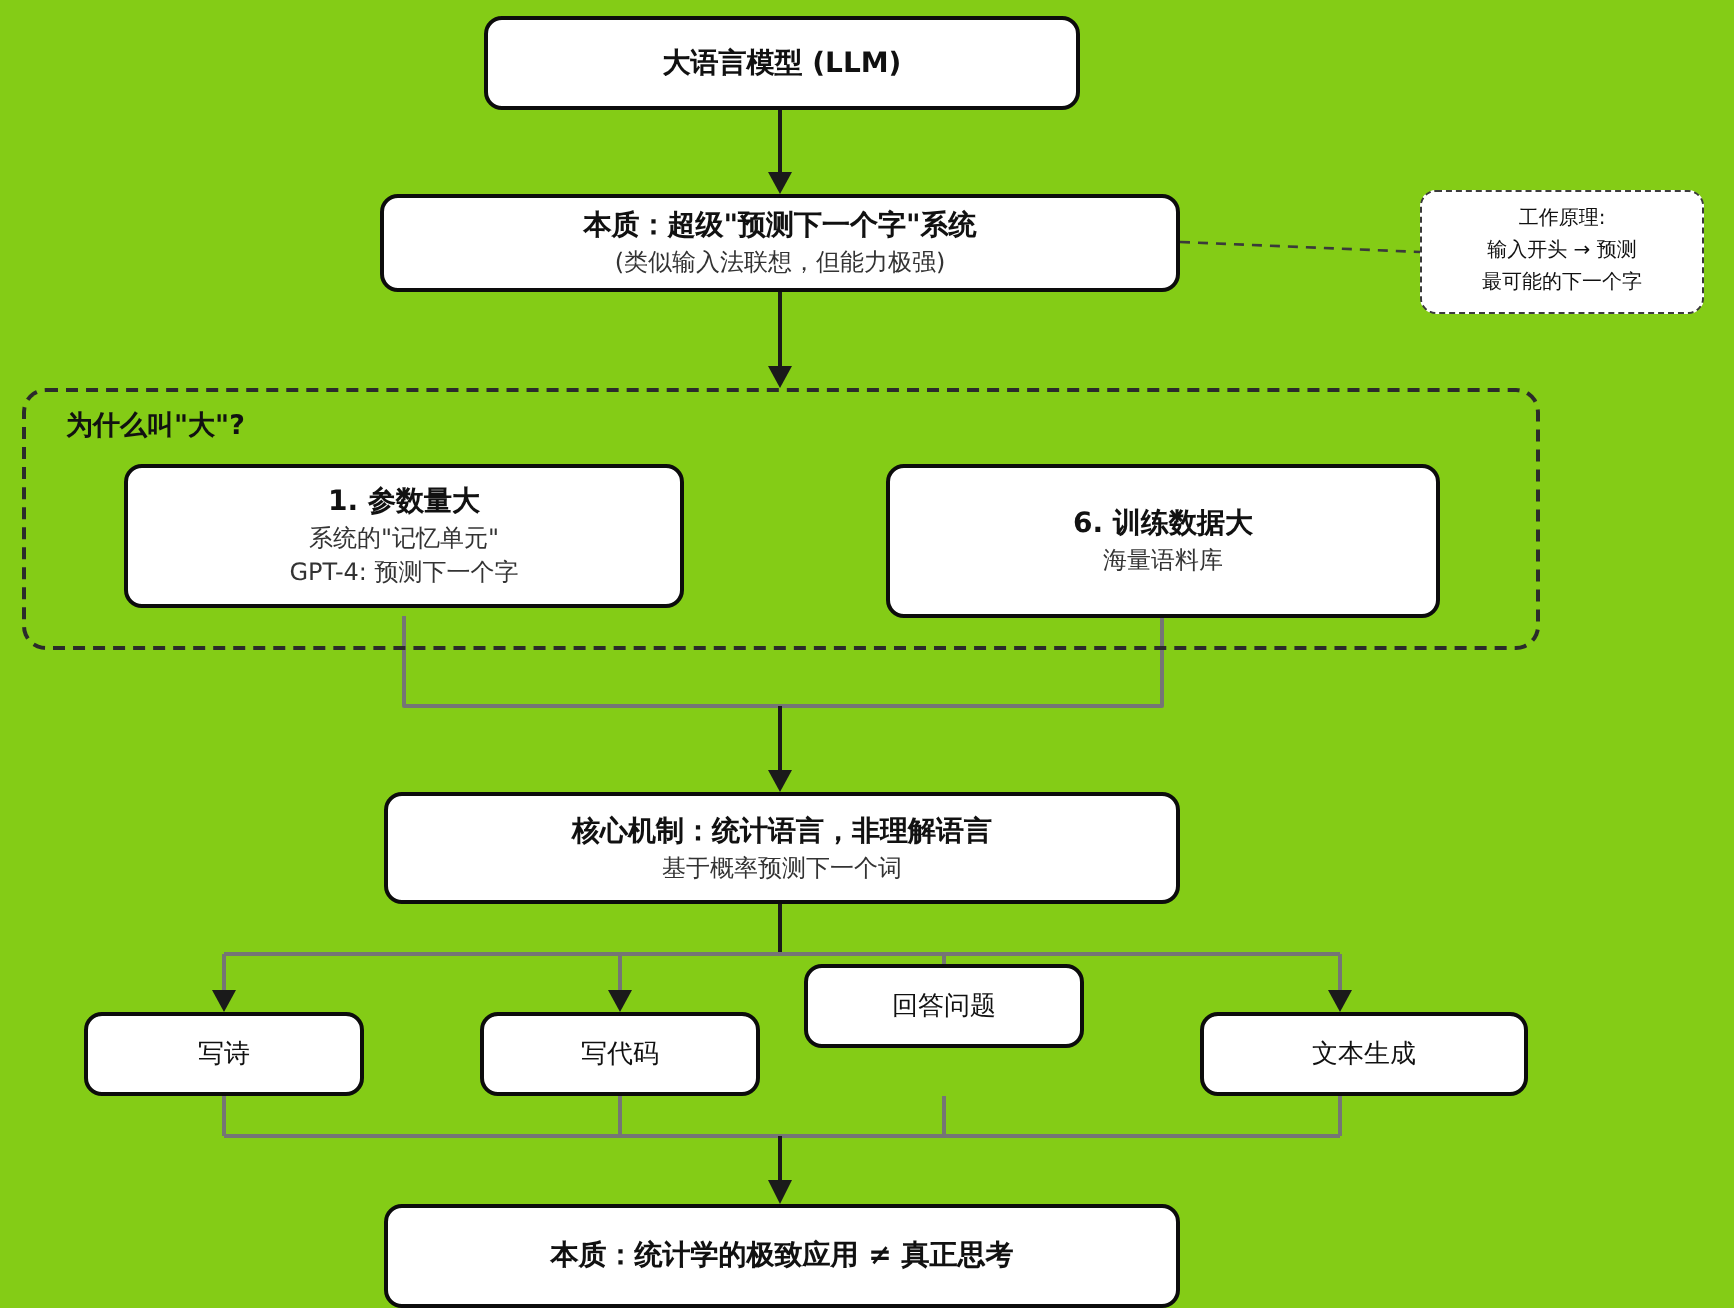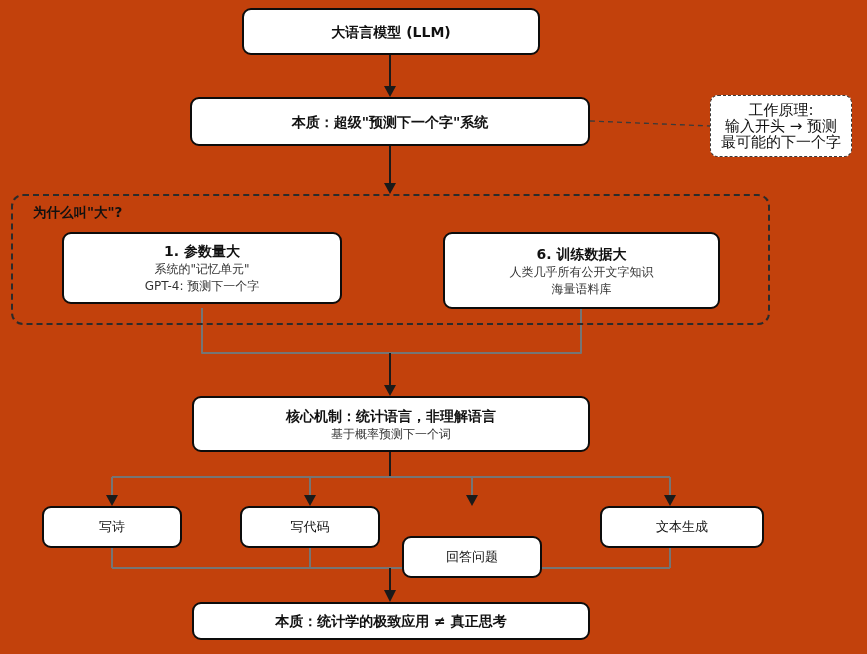--- a/index.html
+++ b/index.html
@@ -1,19 +1,19 @@
 <!DOCTYPE html>
 <html><head>
 <meta charset="utf-8">
 <style>
   html,body{margin:0;padding:0;background:#ffffff;}
   .canvas{
     position:relative;
     width:867px;height:654px;
-    background:#c2410c;
+    background:#84cc16;
     font-family:"DejaVu Sans","Liberation Sans",sans-serif;
     color:#111;
     overflow:hidden;
   }
   .connector-layer{position:absolute;left:0;top:0;z-index:1;}
   .node{
     position:absolute;z-index:2;
     background:#ffffff;
     border:2px solid #0c0c0c;
     border-radius:9px;
@@ -37,21 +37,21 @@
     font-size:13.5px;font-weight:bold;
   }
   .note{
     position:absolute;z-index:2;
     border:1.5px dashed #3a3a3a;
     border-radius:8px;
     background:#ffffff;
     display:flex;flex-direction:column;
     align-items:center;justify-content:center;
     text-align:center;
-    font-size:15px;line-height:16px;
+    font-size:10px;line-height:16px;
     box-sizing:border-box;
   }
 </style>
 </head>
 <body>
 
 <div class="canvas">
 
   <svg class="connector-layer" width="867" height="654" viewBox="0 0 867 654">
 
@@ -86,59 +86,59 @@
     <line x1="390" y1="568" x2="390" y2="592" stroke="#1a1a1a" stroke-width="2"></line>
     <path d="M384,590 L396,590 L390,602 Z" fill="#1a1a1a"></path>
   </svg>
 
   <div class="node" style="left:242px;top:8px;width:298px;height:47px;">
     <div class="title">大语言模型 (LLM)</div>
   </div>
 
   <div class="node" style="left:190px;top:97px;width:400px;height:49px;">
     <div class="title">本质：超级"预测下一个字"系统</div>
+    <div class="sub">(类似输入法联想，但能力极强)</div>
   </div>
 
   <div class="note" style="left:710px;top:95px;width:142px;height:62px;">
     <div>工作原理:</div>
     <div>输入开头 → 预测</div>
     <div>最可能的下一个字</div>
   </div>
 
   <div class="group" style="left:11px;top:194px;width:759px;height:131px;">
     <div class="group-label">为什么叫"大"?</div>
   </div>
 
   <div class="node" style="left:62px;top:232px;width:280px;height:72px;">
     <div class="title">1. 参数量大</div>
     <div class="sub">系统的"记忆单元"</div>
     <div class="sub">GPT-4: 预测下一个字</div>
   </div>
 
   <div class="node" style="left:443px;top:232px;width:277px;height:77px;">
     <div class="title">6. 训练数据大</div>
-    <div class="sub">人类几乎所有公开文字知识</div>
     <div class="sub">海量语料库</div>
   </div>
 
   <div class="node" style="left:192px;top:396px;width:398px;height:56px;">
     <div class="title">核心机制：统计语言，非理解语言</div>
     <div class="sub">基于概率预测下一个词</div>
   </div>
 
   <div class="node app" style="left:42px;top:506px;width:140px;height:42px;">
     <div>写诗</div>
   </div>
   <div class="node app" style="left:240px;top:506px;width:140px;height:42px;">
     <div>写代码</div>
   </div>
-  <div class="node app" style="left:402px;top:536px;width:140px;height:42px;">
+  <div class="node app" style="left:402px;top:482px;width:140px;height:42px;">
     <div>回答问题</div>
   </div>
   <div class="node app" style="left:600px;top:506px;width:164px;height:42px;">
     <div>文本生成</div>
   </div>
 
-  <div class="node" style="left:192px;top:602px;width:398px;height:38px;">
+  <div class="node" style="left:192px;top:602px;width:398px;height:52px;">
     <div class="title">本质：统计学的极致应用 ≠ 真正思考</div>
   </div>
 
 </div>
 
 </body></html>

